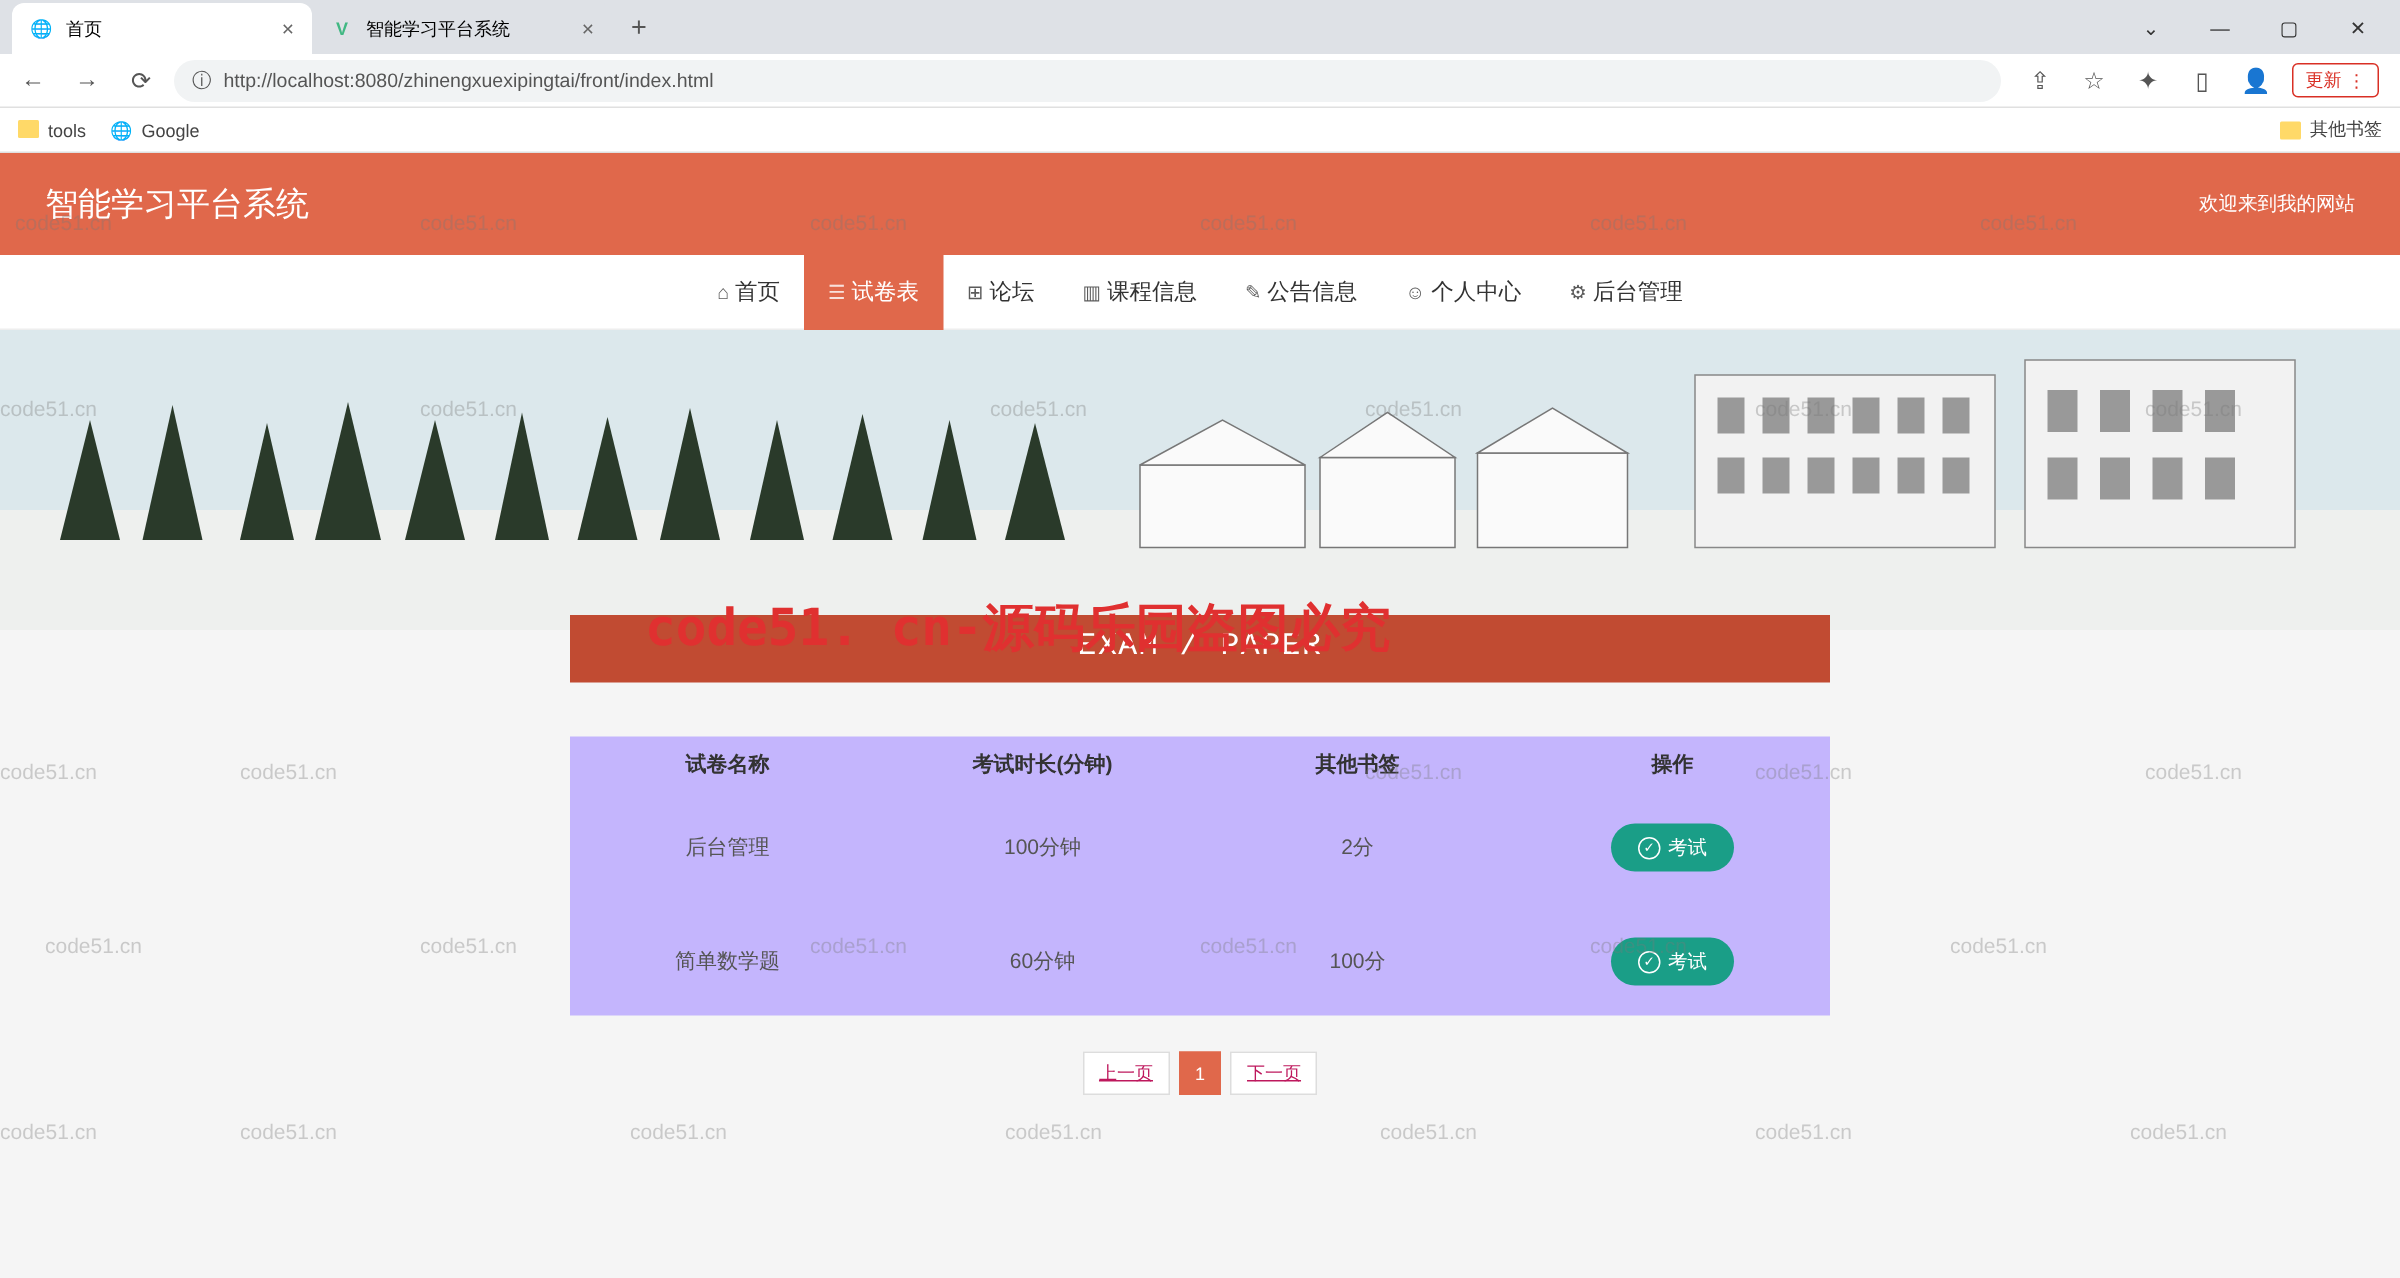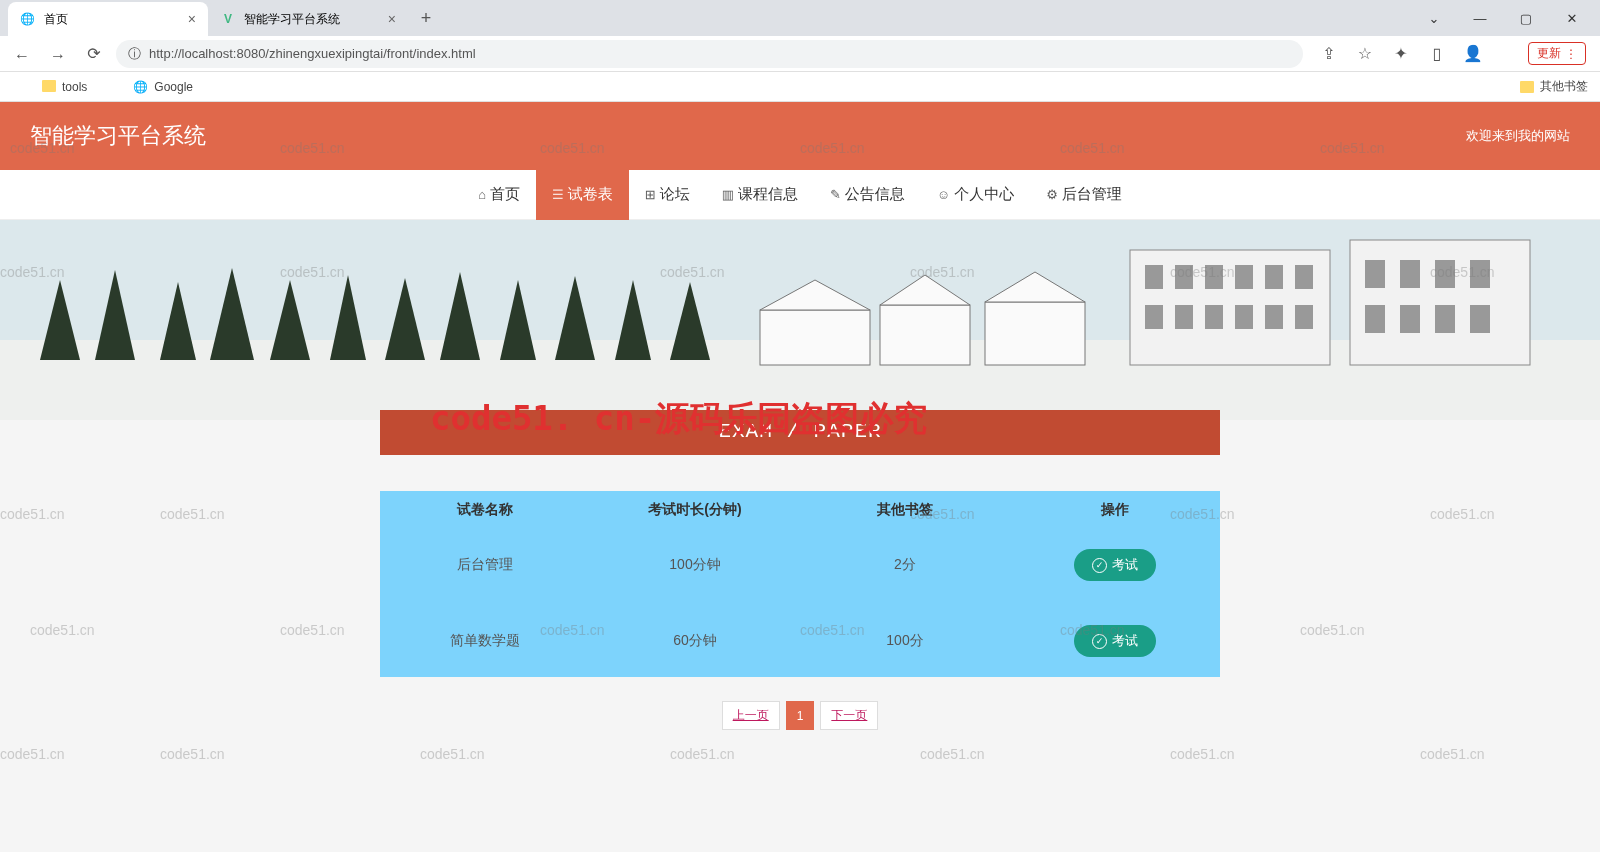--- a/index.html
+++ b/index.html
@@ -14,24 +14,24 @@
 .tab .close { margin-left: auto; cursor: pointer; font-size: 14px; color: #666; }
 .tab-add { width: 28px; height: 28px; display: flex; align-items: center; justify-content: center; cursor: pointer; margin-left: 4px; font-size: 18px; color: #555; }
 .window-controls { margin-left: auto; display: flex; gap: 18px; padding: 0 14px; font-size: 13px; color: #333; }
 .window-controls span { cursor: pointer; width: 28px; text-align: center; }
 
 .addr-bar { display: flex; align-items: center; height: 36px; padding: 0 8px; gap: 8px; background: #fff; border-bottom: 1px solid #e0e0e0; }
 .nav-btn { width: 28px; height: 28px; display: flex; align-items: center; justify-content: center; cursor: pointer; color: #555; font-size: 16px; }
 .url-box { flex: 1; display: flex; align-items: center; gap: 8px; background: #f1f3f4; border-radius: 14px; height: 28px; padding: 0 12px; font-size: 13px; color: #555; }
 .addr-right { display: flex; align-items: center; gap: 12px; padding: 0 6px; }
 .addr-right .icon-btn { width: 24px; height: 24px; display: flex; align-items: center; justify-content: center; cursor: pointer; color: #555; }
-.update-btn { border: 1px solid #d93025; color: #d93025; border-radius: 4px; padding: 2px 8px; font-size: 12px; cursor: pointer; display: flex; align-items: center; gap: 4px; margin-left: 31px; }
+.update-btn { border: 1px solid #d93025; color: #d93025; border-radius: 4px; padding: 2px 8px; font-size: 12px; cursor: pointer; display: flex; align-items: center; gap: 4px; }
 
 .bookmark-bar { display: flex; align-items: center; height: 30px; padding: 0 12px; gap: 16px; background: #fff; border-bottom: 1px solid #e0e0e0; font-size: 12px; color: #444; }
-.bookmark-item { display: flex; align-items: flex-start; gap: 6px; cursor: pointer; margin-left: 30px; }
+.bookmark-item { display: flex; align-items: flex-start; gap: 6px; cursor: pointer; }
 .bookmark-right { margin-left: auto; display: flex; align-items: center; gap: 6px; cursor: pointer; }
 .bm-folder { width: 14px; height: 12px; background: #ffd968; border-radius: 1px; display: inline-block; }
 
 
 .site-header { background: #e0684b; color: #fff; height: 68px; display: flex; align-items: center; padding: 0 30px; }
 .site-title { font-size: 22px; font-weight: 500; }
 .welcome { margin-left: auto; font-size: 13px; }
 
 
 .nav { background: #fff; height: 50px; display: flex; align-items: center; justify-content: center; border-bottom: 1px solid #eee; }
@@ -47,21 +47,21 @@
 .watermark { position: absolute; left: 430px; top: 396px; font-size: 34px; color: #e03030; font-family: monospace; z-index: 50; pointer-events: none; font-weight: 600; }
 .wm-grid { position: absolute; inset: 0; pointer-events: none; z-index: 40; }
 .wm-cell { position: absolute; font-size: 14px; color: rgba(120,120,120,0.35); font-family: Arial; }
 
 
 .content { width: 840px; margin: -10px auto 0; position: relative; z-index: 10; }
 .section-header { background: #c14b32; color: #fff; text-align: center; padding: 10px 0 12px; }
 .section-header .en { font-size: 21px; font-family: Liberation Mono, monospace; letter-spacing: 1px; }
 .section-header .cn { font-size: 15px; margin-top: 2px; }
 
-.table-wrap { background: #7dd3fc; margin-top: 36px; }
+.table-wrap { background: #c4b5fd; margin-top: 36px; }
 .table-head, .table-row { display: grid; grid-template-columns: 1fr 1fr 1fr 1fr; align-items: center; text-align: center; }
 .table-head { font-size: 14px; color: #333; font-weight: 600; padding: 10px 0; }
 .table-row { padding: 20px 0; font-size: 14px; color: #555; border-top: 0; }
 .table-row + .table-row { margin-top: 4px; }
 .exam-btn { display: inline-flex; align-items: center; gap: 5px; background: #1a9e87; color: #fff; border: none; border-radius: 16px; padding: 7px 18px; font-size: 13px; cursor: pointer; }
 .exam-btn .chk { width: 15px; height: 15px; border: 1.5px solid #fff; border-radius: 50%; display: inline-flex; align-items: center; justify-content: center; font-size: 9px; }
 
 
 .pagination { display: flex; justify-content: center; gap: 6px; margin-top: 24px; padding-bottom: 20px; }
 .page-btn { border: 1px solid #ddd; background: #fff; color: #999; font-size: 12px; padding: 5px 10px; cursor: pointer; }

